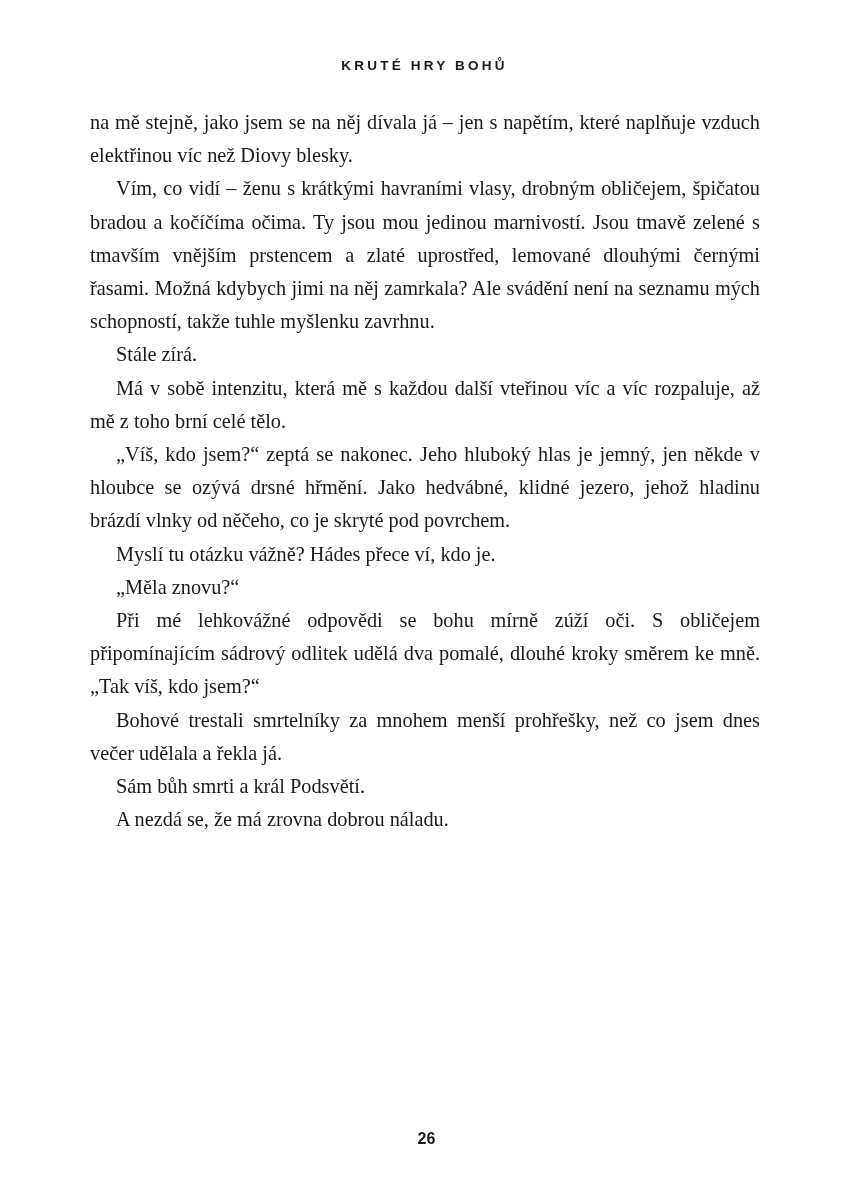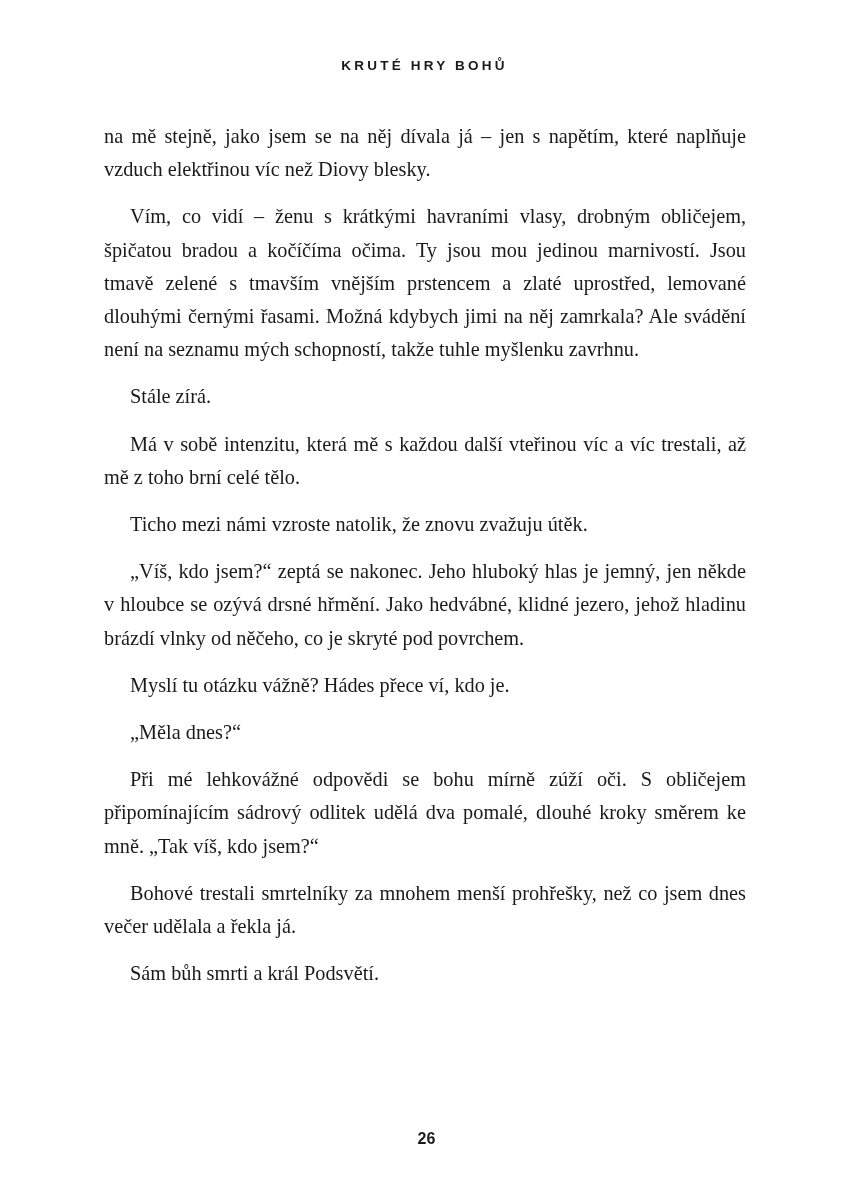--- a/index.html
+++ b/index.html
@@ -38,21 +38,21 @@
     left: 90px;
     width: 670px;
     font-size: 20.3px;
     line-height: 33.2px;
     text-align: justify;
     text-justify: inter-word;
     hyphens: manual;
     color: #1a1a1a;
   }
   .body-text p {
-    margin: 14px;
+    margin: 0;
     text-indent: 0;
   }
   .body-text p.indent {
     text-indent: 26px;
   }
   .body-text p.italic {
     font-style: italic;
     text-indent: 26px;
   }
   .folio {
@@ -71,25 +71,25 @@
 <body>
 
 <div class="page">
 
   <div class="running-head">KRUTÉ HRY BOHŮ</div>
 
   <div class="body-text">
       <p class="">na mě stejně, jako jsem se na něj dívala já – jen s napětím, které naplňuje vzduch elektřinou víc než Diovy blesky.</p>
       <p class="indent">Vím, co vidí – ženu s krátkými havraními vlasy, drobným obličejem, špičatou bradou a kočíčíma očima. Ty jsou mou jedinou marnivostí. Jsou tmavě zelené s tmavším vnějším prstencem a zlaté uprostřed, lemované dlouhými černými řasami. Možná kdybych jimi na něj zamrkala? Ale svádění není na seznamu mých schopností, takže tuhle myšlenku zavrhnu.</p>
       <p class="indent">Stále zírá.</p>
-      <p class="indent">Má v sobě intenzitu, která mě s každou další vteřinou víc a víc trestali, až mě z toho brní celé tělo.</p>
-      <p class="indent">Ticho mezi námi vzroste natolik, že znovu zvažuju útěk.</p>
+      <p class="indent">Má v sobě intenzitu, která mě s každou další vteřinou víc a víc rozpaluje, až mě z toho brní celé tělo.</p>
       <p class="indent">„Víš, kdo jsem?“ zeptá se nakonec. Jeho hluboký hlas je jemný, jen někde v hloubce se ozývá drsné hřmění. Jako hedvábné, klidné jezero, jehož hladinu brázdí vlnky od něčeho, co je skryté pod povrchem.</p>
       <p class="indent">Myslí tu otázku vážně? Hádes přece ví, kdo je.</p>
-      <p class="indent">„Měla dnes?“</p>
+      <p class="indent">„Měla znovu?“</p>
       <p class="indent">Při mé lehkovážné odpovědi se bohu mírně zúží oči. S obličejem připomínajícím sádrový odlitek udělá dva pomalé, dlouhé kroky směrem ke mně. „Tak víš, kdo jsem?“</p>
       <p class="indent">Bohové trestali smrtelníky za mnohem menší prohřešky, než co jsem dnes večer udělala a řekla já.</p>
       <p class="indent">Sám bůh smrti a král Podsvětí.</p>
+      <p class="indent">A nezdá se, že má zrovna dobrou náladu.</p>
     </div>
 
   <div class="folio">26</div>
 
 </div>
 
 </body></html>

